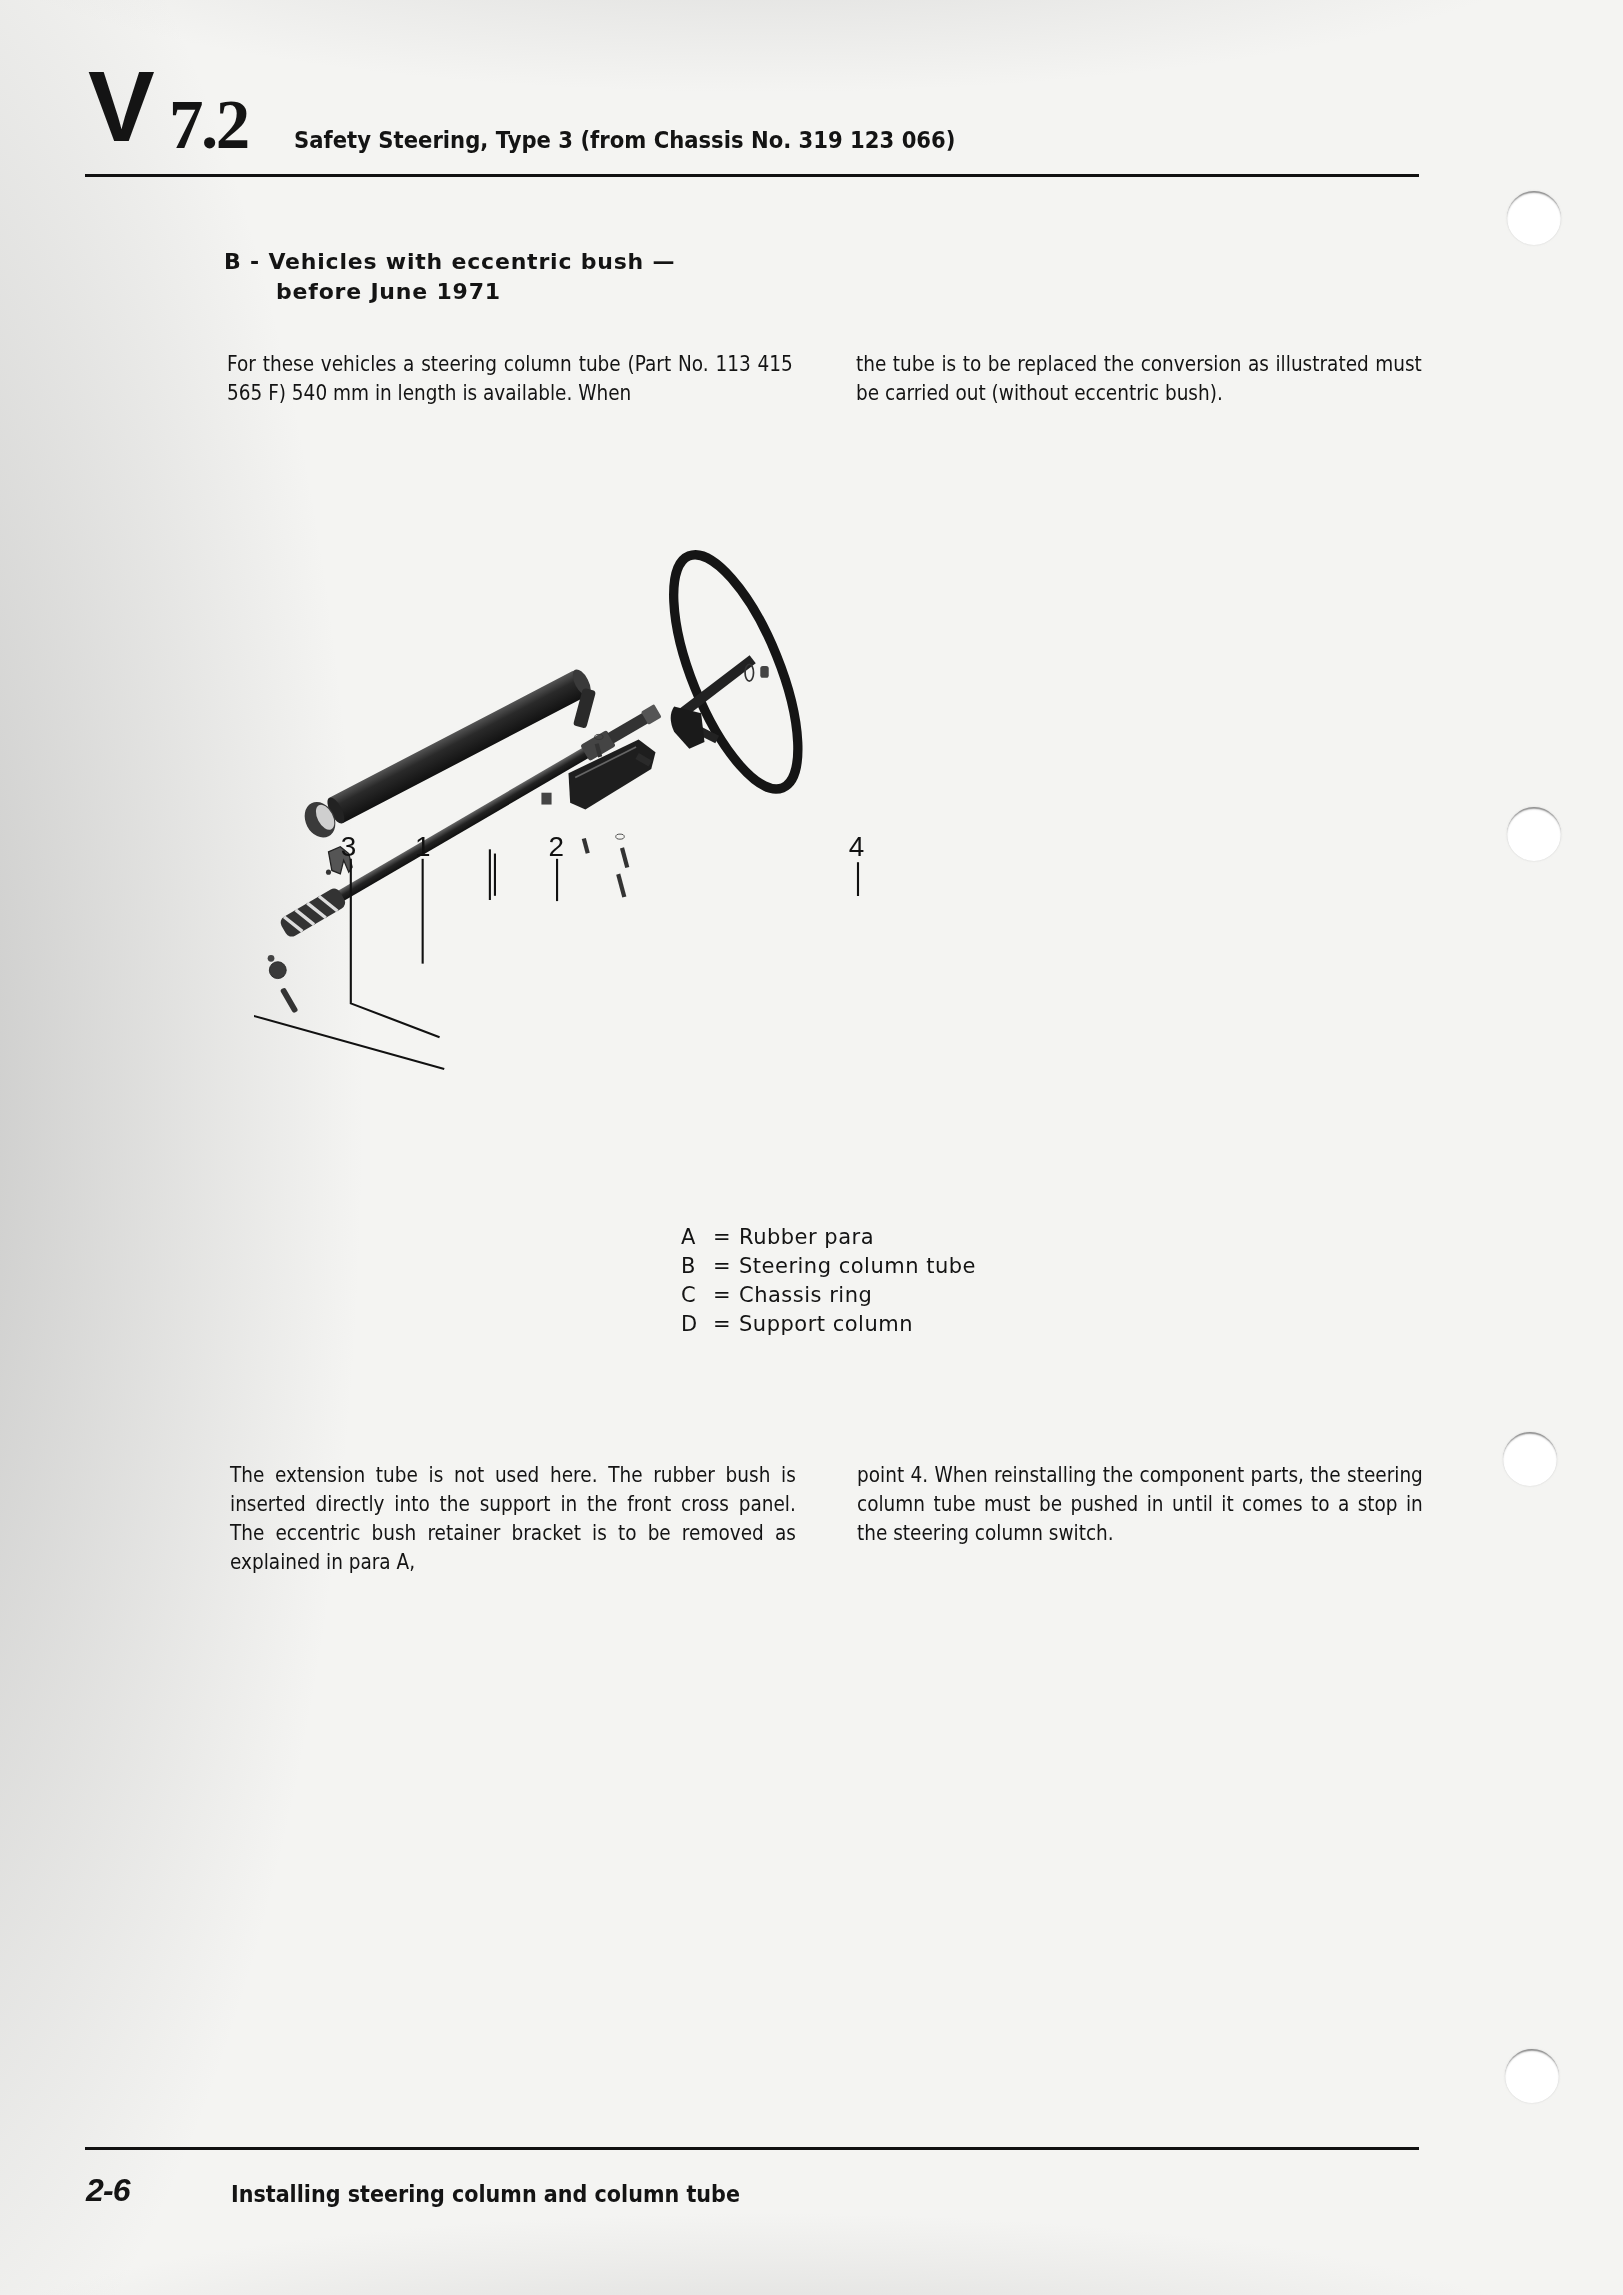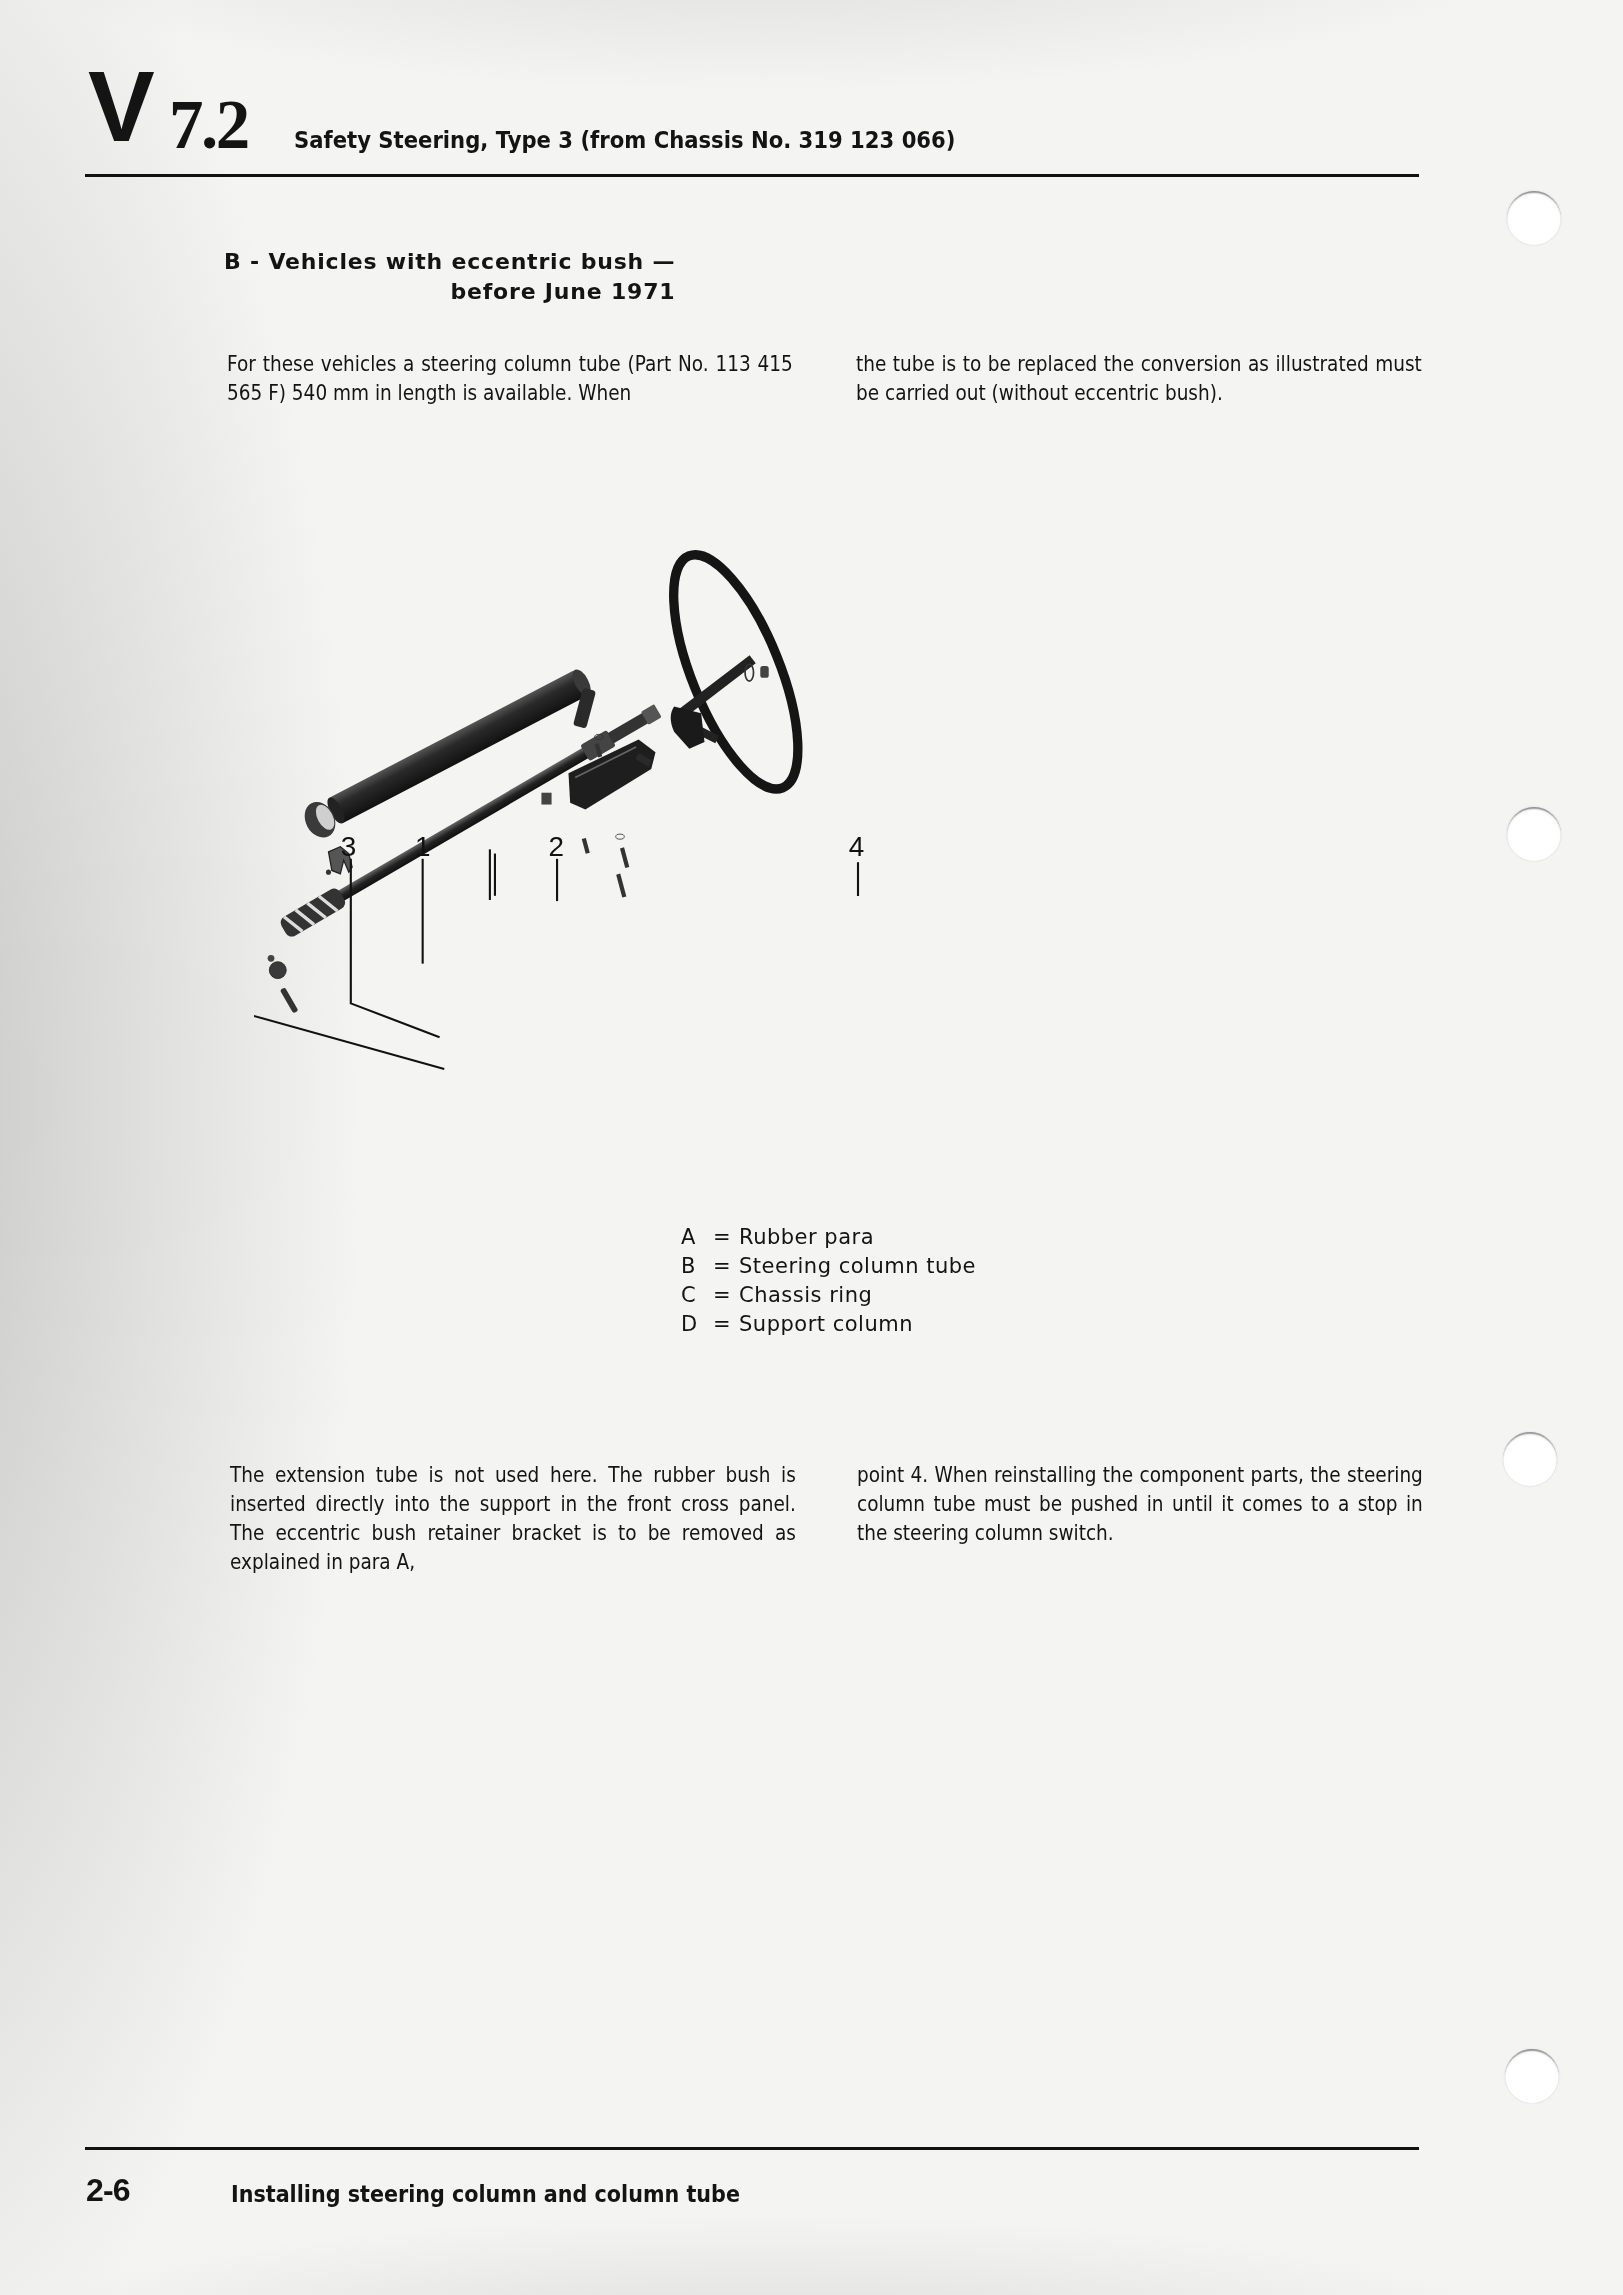--- a/index.html
+++ b/index.html
@@ -17,21 +17,21 @@
 
   
   .chapter-v { left: 88px; top: 56px; font-family: "Liberation Sans", sans-serif; font-weight: 700; font-size: 100px; line-height: 1; letter-spacing: -1.7px; }
   .chapter-num { left: 169px; top: 91px; font-family: Liberation Serif, serif; font-weight: 700; font-size: 69px; line-height: 1; letter-spacing: -2.5px; }
   .header-title { left: 294px; top: 129px; font-weight: 700; font-size: 23px; line-height: 1; transform: scaleX(0.92); transform-origin: left; }
   .rule { background: #111; height: 3.4px; }
   .rule-top { left: 85px; top: 174px; width: 1334px; }
   .rule-bottom { left: 85px; top: 2147px; width: 1334px; }
 
   
-  .section-heading { left: 224px; top: 247px; font-weight: 700; font-size: 22px; line-height: 30px; letter-spacing: 0.8px; text-align: right; }
+  .section-heading { left: 224px; top: 247px; font-weight: 700; font-size: 22px; line-height: 30px; letter-spacing: 0.8px; }
   .section-heading .line2 { padding-left: 52px; }
 
   
   .col { font-size: 21px; line-height: 29px; text-align: justify; transform: scaleX(0.88); transform-origin: left top; }
   .col p { margin: 0; }
   .intro-left { left: 227px; top: 350px; width: 643px; }
   .intro-right { left: 856px; top: 350px; width: 643px; }
   .body-left { left: 230px; top: 1461px; width: 643px; }
   .body-right { left: 857px; top: 1461px; width: 643px; }
 
@@ -39,21 +39,21 @@
   .figure { left: 254px; top: 524px; width: 1141px; height: 676px; }
   .callout-label { font-family: "Liberation Sans", sans-serif; font-size: 33px; fill: #111; }
 
   
   .legend { left: 681px; top: 1223px; font-size: 21px; line-height: 29px; letter-spacing: 0.5px; }
   .legend-row { display: flex; }
   .legend-key { width: 24px; display: inline-block; }
   .legend-eq { width: 34px; display: inline-block; text-align: center; }
 
   
-  .page-number { left: 86px; top: 2174px; font-family: "Liberation Sans", sans-serif; font-weight: 700; font-size: 32px; line-height: 1; letter-spacing: -0.8px; }
+  .page-number { left: 86px; top: 2174px; font-family: "Liberation Sans", sans-serif; font-weight: 700; font-size: 32px; line-height: 1; letter-spacing: -0.8px; font-style: italic; }
   .footer-title { left: 231px; top: 2183px; font-weight: 700; font-size: 23px; line-height: 1; transform: scaleX(0.9); transform-origin: left; }
 
   
   .hole { width: 54px; height: 54px; border-radius: 50%; background: #ffffff;
           box-shadow: inset 0 2.5px 1.7px -0.8px rgba(40,40,40,0.55), 0 0 1.7px rgba(180,180,180,0.6); }
 </style>
 </head>
 <body>
 
 <div class="abs chapter-v">V</div>

